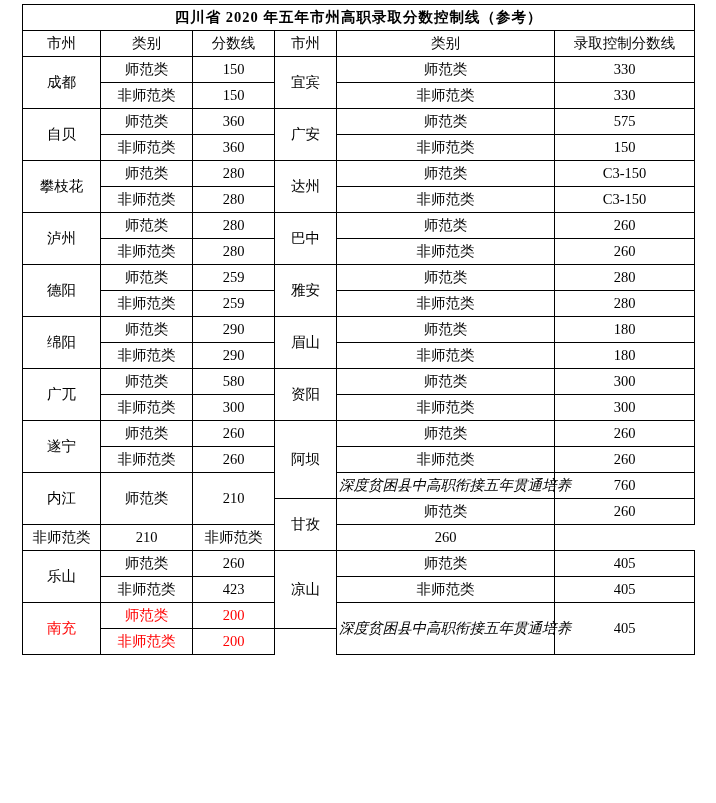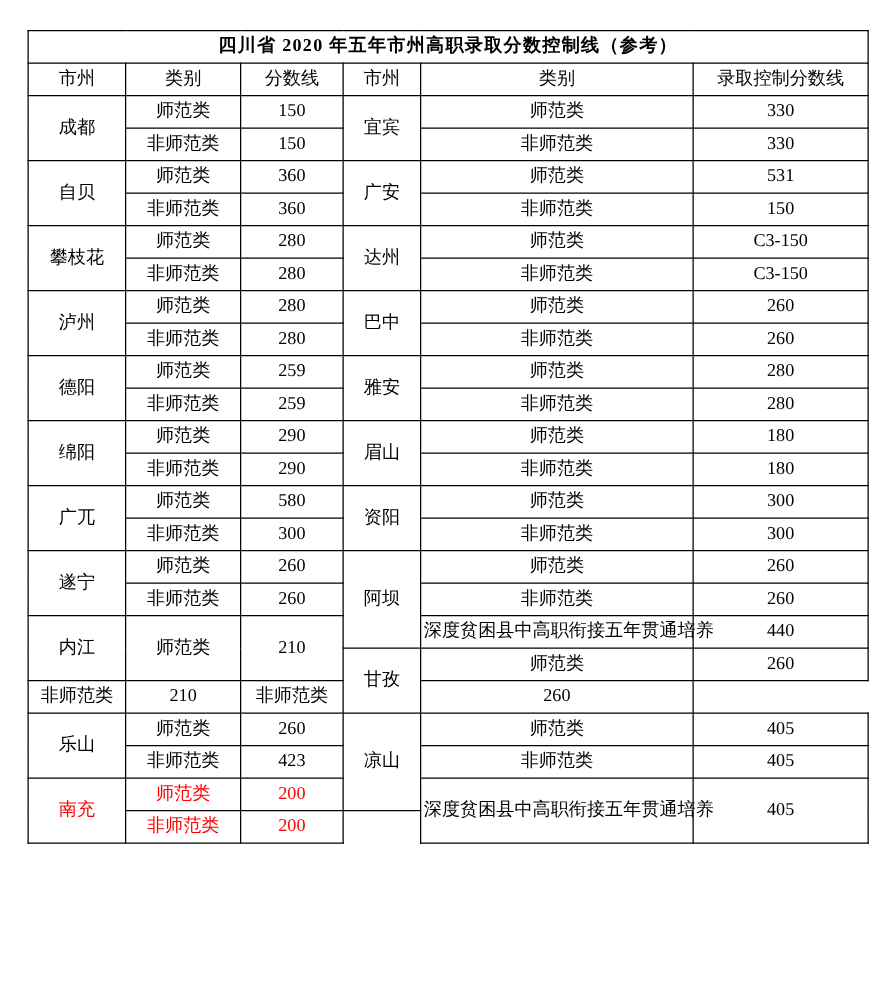--- a/index.html
+++ b/index.html
@@ -12,21 +12,21 @@
     height: 803px;
     font-family: "Liberation Serif", "DejaVu Serif", serif;
     color: #000000;
     overflow: hidden;
   }
   .page {
     position: relative;
     width: 716px;
     height: 803px;
     box-sizing: border-box;
-    padding: 24px 22px 0 22px;
+    padding: 4px 22px 0 22px;
   }
   table.score-table {
     border-collapse: collapse;
     width: 672px;
     table-layout: fixed;
   }
   table.score-table td {
     border: 1px solid #000000;
     text-align: center;
     vertical-align: middle;
@@ -47,20 +47,21 @@
   td.head-cell {
     font-size: 14.5px;
     height: 30px;
     font-family: Liberation Serif, serif;
   }
   td.wrap {
     white-space: normal;
     line-height: 1.35;
     font-size: 14px;
     padding: 2px 6px;
+    font-style: italic;
   }
   .red {
     color: #ff0000;
   }
   
   col.c1 { width: 78px; }
   col.c2 { width: 92px; }
   col.c3 { width: 82px; }
   col.c4 { width: 62px; }
   col.c5 { width: 218px; }
@@ -106,21 +107,21 @@
         <td>非师范类</td>
         <td>330</td>
       </tr>
 
       <tr>
         <td rowspan="2">自贝</td>
         <td>师范类</td>
         <td>360</td>
         <td rowspan="2">广安</td>
         <td>师范类</td>
-        <td>531</td>
+        <td>575</td>
       </tr>
       <tr>
         <td>非师范类</td>
         <td>360</td>
         <td>非师范类</td>
         <td>150</td>
       </tr>
 
       <tr>
         <td rowspan="2">攀枝花</td>
@@ -210,21 +211,21 @@
         <td>260</td>
         <td>非师范类</td>
         <td>260</td>
       </tr>
 
       <tr>
         <td rowspan="2">内江</td>
         <td rowspan="2">师范类</td>
         <td rowspan="2">210</td>
         <td class="wrap">深度贫困县中高职衔接五年贯通培养</td>
-        <td>440</td>
+        <td>760</td>
       </tr>
       <tr>
         <td rowspan="2">甘孜</td>
         <td>师范类</td>
         <td>260</td>
       </tr>
 
       <tr>
         <td>非师范类</td>
         <td>210</td>

